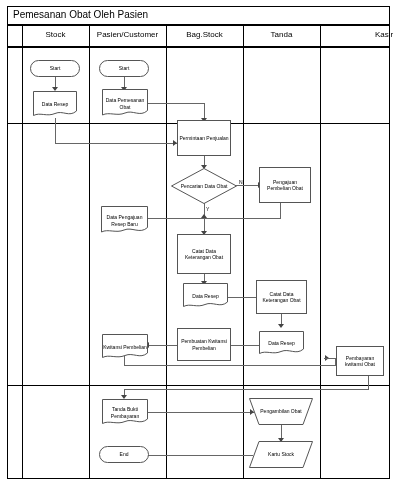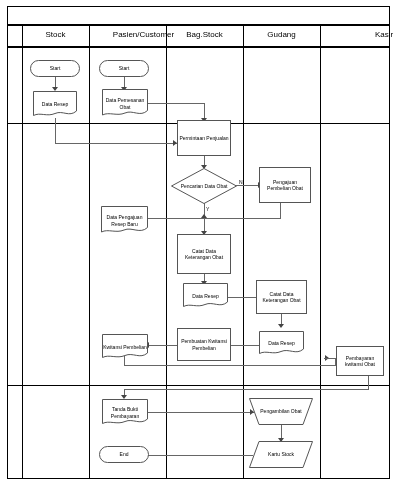--- a/index.html
+++ b/index.html
@@ -52,36 +52,37 @@
 
   .edge-label{position:absolute;font-size:5px;color:#000;}
 </style>
 </head>
 <body>
 
 <div id="page">
 
   <div class="frame" id="outer-frame"></div>
   <div class="frame" id="title-bar"></div>
+  <div id="title-text">Pemesanan Obat Oleh Pasien</div>
   <div class="frame" id="header-row"></div>
 
   <div class="vline" style="left:22px;top:25px;height:454px;"></div>
   <div class="vline" style="left:89px;top:25px;height:454px;"></div>
   <div class="vline" style="left:166px;top:25px;height:454px;"></div>
   <div class="vline" style="left:243px;top:25px;height:454px;"></div>
   <div class="vline" style="left:320px;top:25px;height:454px;"></div>
 
   <div class="hline-full" style="left:7px;top:47px;width:383px;"></div>
   <div class="hline-full" style="left:7px;top:123px;width:383px;"></div>
   <div class="hline-full" style="left:7px;top:385px;width:383px;"></div>
 
   <div class="lane-title" style="left:22px;width:67px;">Stock</div>
-  <div class="lane-title" style="left:105px;width:77px;">Pasien/Customer</div>
+  <div class="lane-title" style="left:89px;width:77px;">Pasien/Customer</div>
   <div class="lane-title" style="left:166px;width:77px;">Bag.Stock</div>
-  <div class="lane-title" style="left:243px;width:77px;">Gudang</div>
+  <div class="lane-title" style="left:243px;width:77px;">Tanda</div>
   <div class="lane-title" style="left:320px;width:70px;padding-left:29px;">Kasir</div>
 
   <div class="v" style="left:55px;top:77px;height:12px;"></div>
   <div class="arrow arr-down" style="left:52px;top:87px;"></div>
 
   <div class="v" style="left:55px;top:118px;height:26px;"></div>
   <div class="h" style="left:55px;top:143px;width:122px;"></div>
   <div class="arrow arr-right" style="left:173px;top:140px;"></div>
 
   <div class="v" style="left:124px;top:77px;height:12px;"></div>

